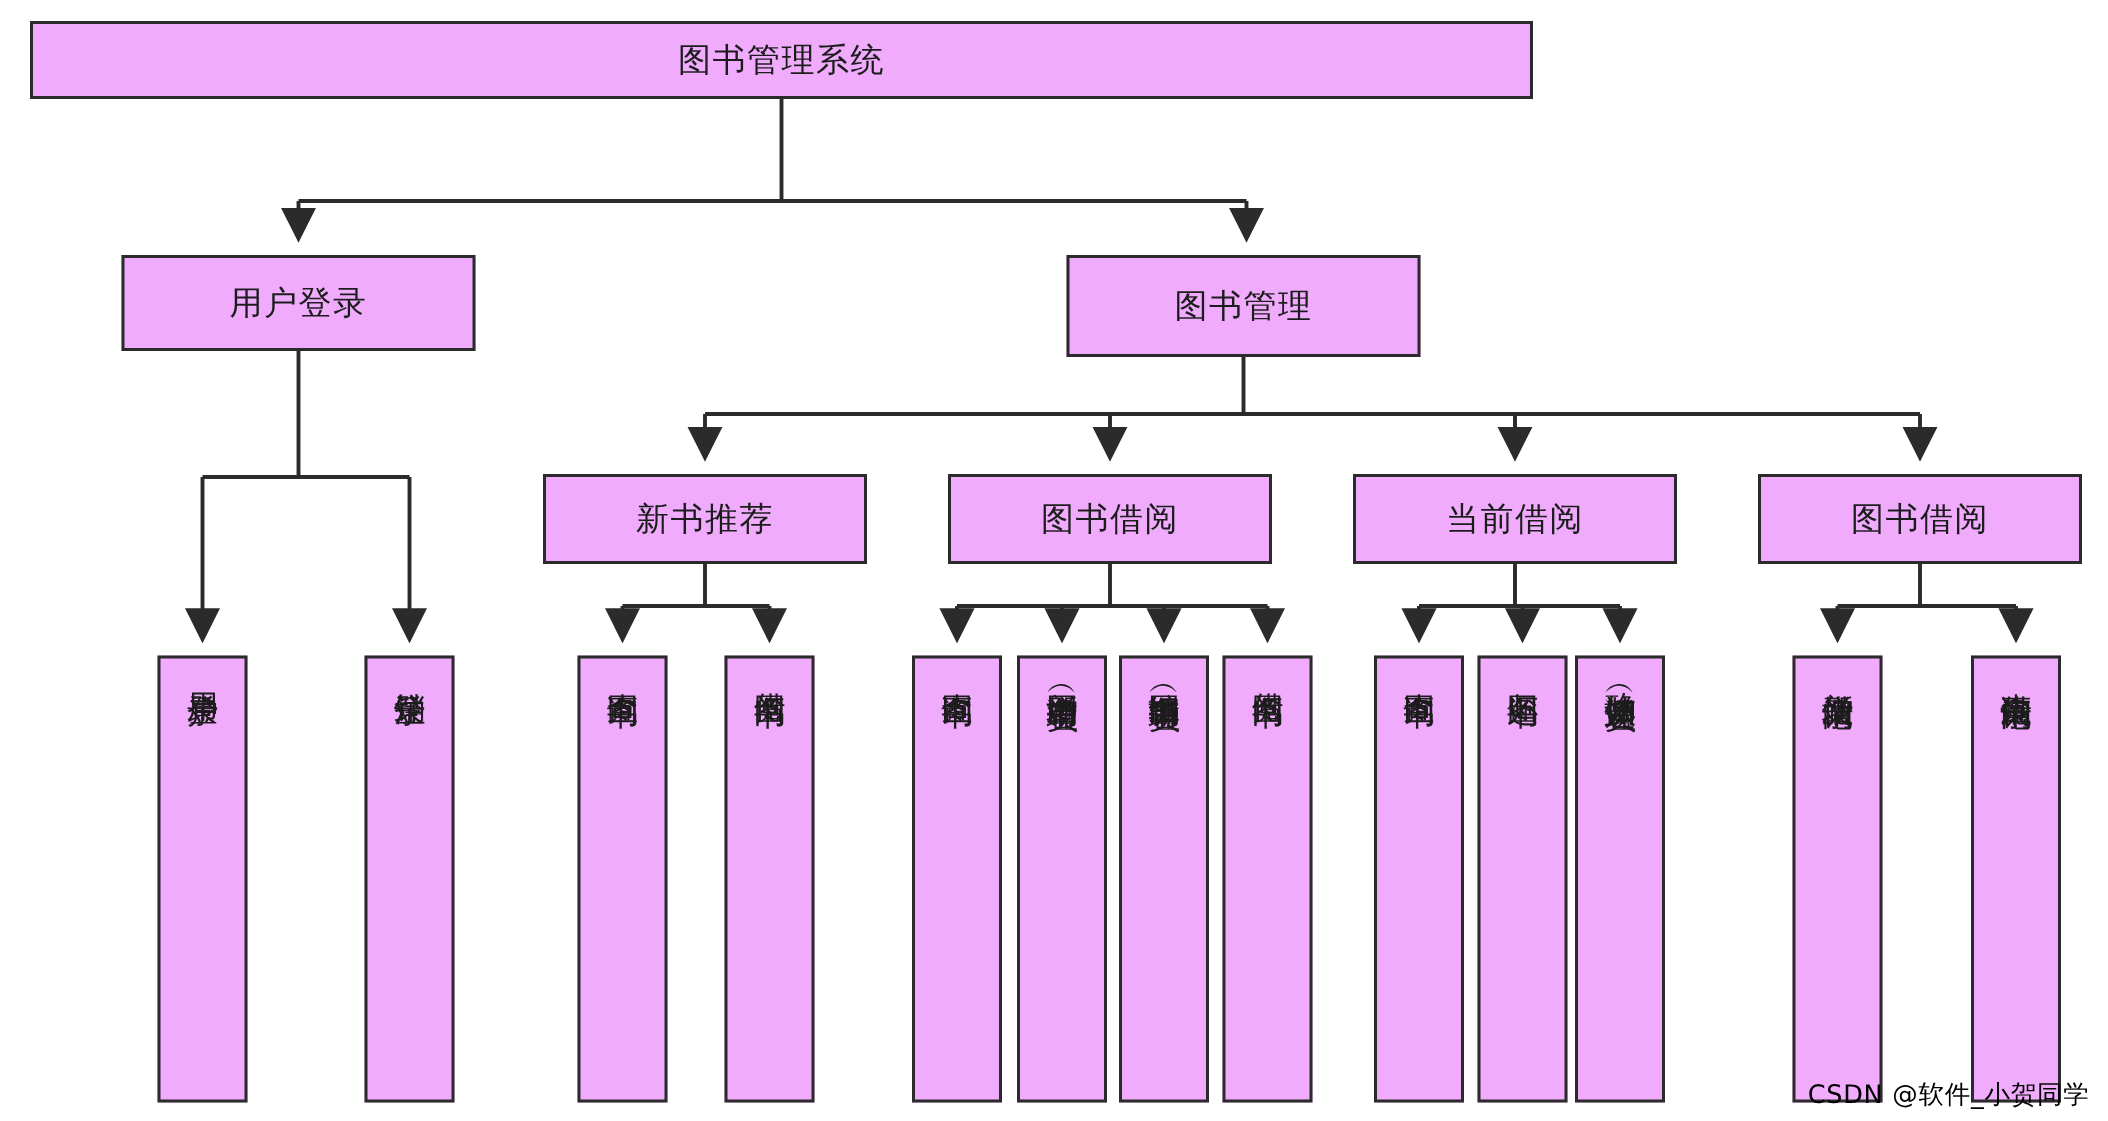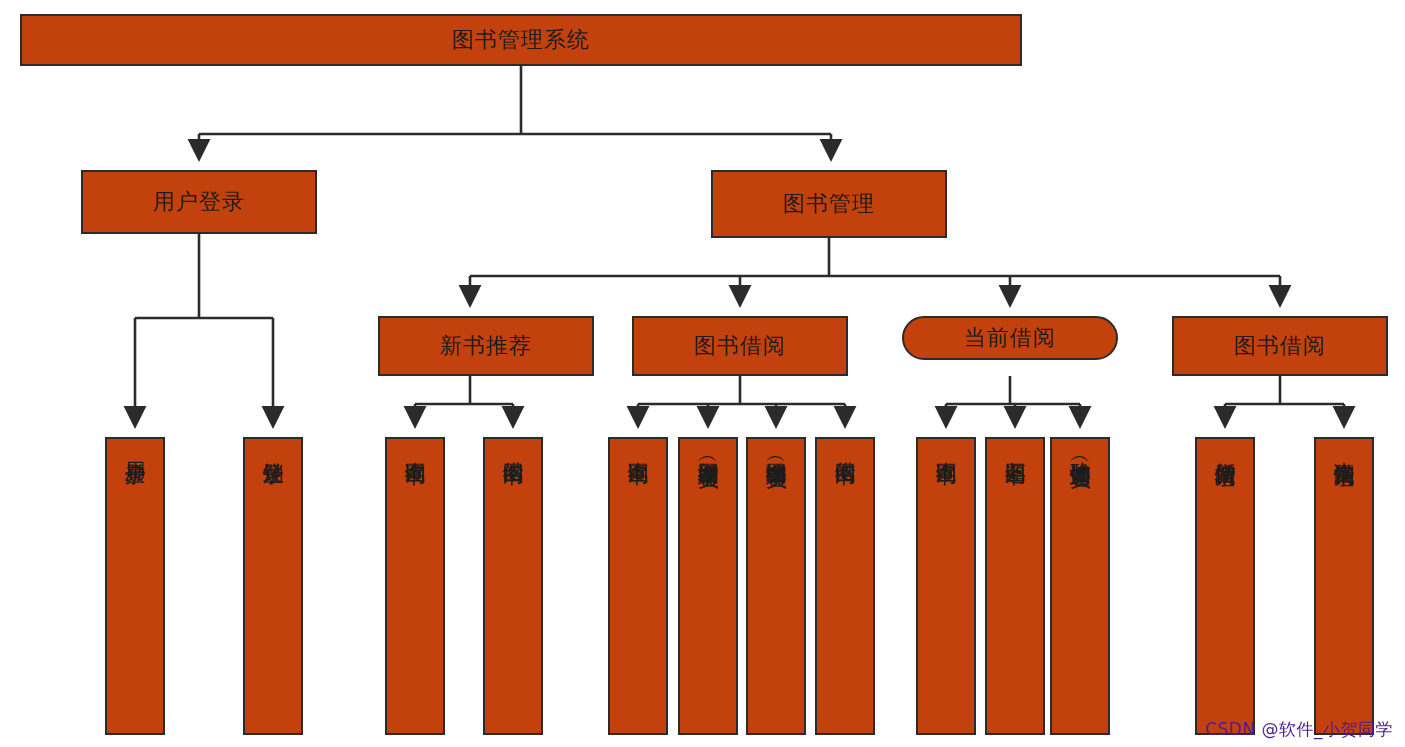--- a/index.html
+++ b/index.html
@@ -20,21 +20,21 @@
   #wires {
     position: absolute;
     left: 0;
     top: 0;
     width: 1405px;
     height: 747px;
   }
   .node {
     position: absolute;
     box-sizing: border-box;
-    background: #c2410c;
+    background: #f0abfc;
     border: 2px solid #2b2b2b;
     display: flex;
     align-items: center;
     justify-content: center;
     color: #1c1c1c;
   }
   .node.h {
     font-size: 22px;
     letter-spacing: 1px;
   }
@@ -53,21 +53,21 @@
     color: #1c1c1c;
   }
   .htext {
     white-space: nowrap;
   }
   #watermark {
     position: absolute;
     right: 12px;
     bottom: 6px;
     font-size: 17px;
-    color: #4c1d95;
+    color: #000000;
     letter-spacing: 0.5px;
     white-space: nowrap;
     pointer-events: none;
     margin-top: 20px;
   }
 </style>
 </head>
 <body>
 
 <div id="canvas">
@@ -126,27 +126,27 @@
     <span class="htext">图书管理系统</span>
   </div>
 
   <div class="node h" style="left: 81px; top: 170px; width: 236px; height: 64px;">
     <span class="htext">用户登录</span>
   </div>
   <div class="node h" style="left: 711px; top: 170px; width: 236px; height: 68px;">
     <span class="htext">图书管理</span>
   </div>
 
-  <div class="node h" style="left: 362px; top: 316px; width: 216px; height: 60px; margin-left: 16px;">
+  <div class="node h" style="left: 362px; top: 316px; width: 216px; height: 60px;">
     <span class="htext">新书推荐</span>
   </div>
   <div class="node h" style="left: 632px; top: 316px; width: 216px; height: 60px; justify-content: center;">
     <span class="htext">图书借阅</span>
   </div>
-  <div class="node h" style="left: 902px; top: 316px; width: 216px; height: 44px; border-radius: 22px;">
+  <div class="node h" style="left: 902px; top: 316px; width: 216px; height: 60px;">
     <span class="htext">当前借阅</span>
   </div>
   <div class="node h" style="left: 1172px; top: 316px; width: 216px; height: 60px;">
     <span class="htext">图书借阅</span>
   </div>
 
   <div class="node v" style="left: 105px; top: 437px; width: 60px; height: 298px;">
     <span class="vtext">用户登录</span>
   </div>
   <div class="node v" style="left: 243px; top: 437px; width: 60px; height: 298px;">

